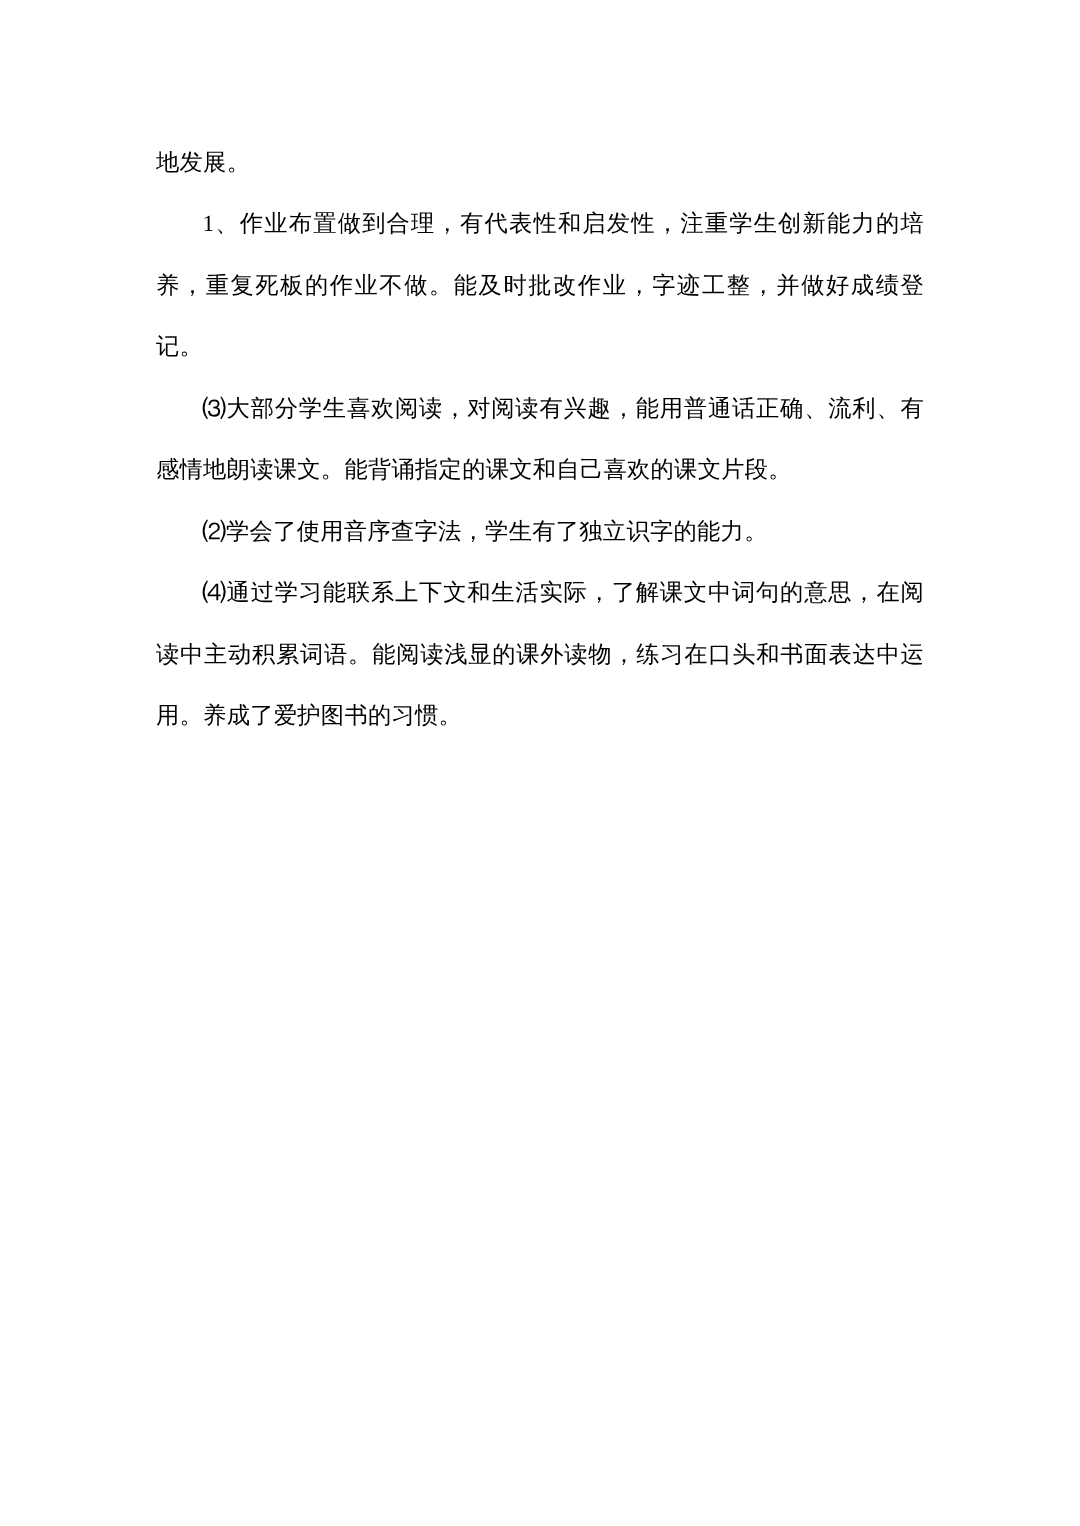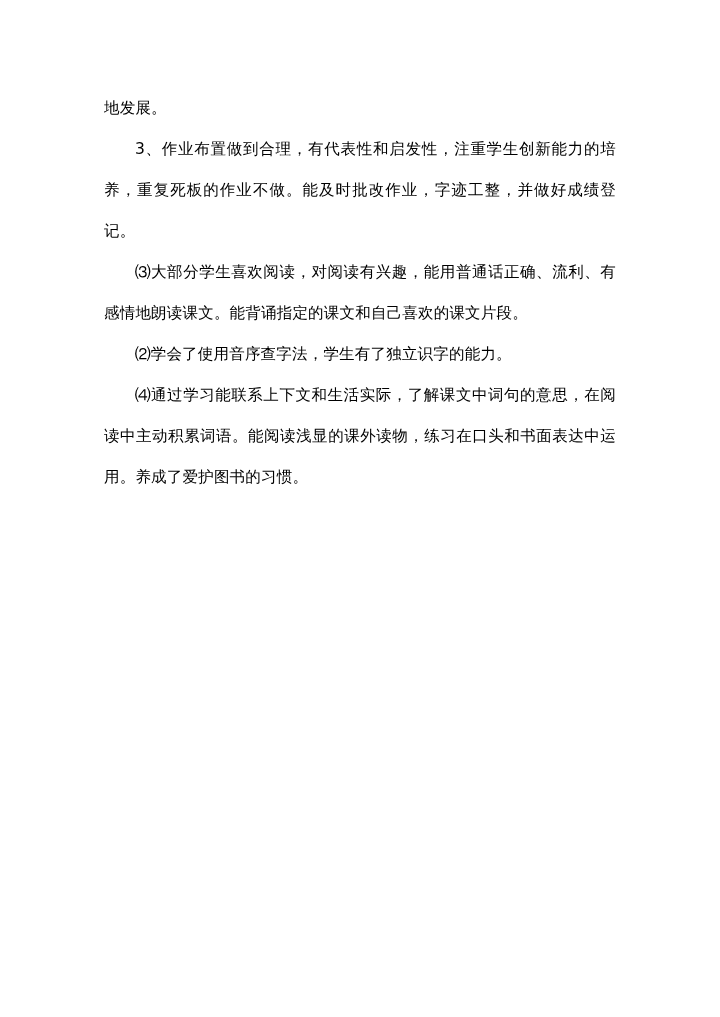--- a/index.html
+++ b/index.html
@@ -25,29 +25,30 @@
     font-size: 15.5px;
     line-height: 41px;
     text-align: justify;
     text-justify: inter-ideograph;
     letter-spacing: 0.2px;
   }
   .para {
     margin: 0;
     padding: 0;
     text-indent: 0;
+    font-family: Liberation Serif, serif;
   }
   .para.indent {
     text-indent: 2em;
   }
 </style>
 </head>
 <body>
 
 <div class="page">
   <div class="doc-body">
     <p class="para">地发展。</p>
-    <p class="para indent">3、作业布置做到合理，有代表性和启发性，注重学生创新能力的培养，重复死板的作业不做。能及时批改作业，字迹工整，并做好成绩登记。</p>
+    <p class="para indent">1、作业布置做到合理，有代表性和启发性，注重学生创新能力的培养，重复死板的作业不做。能及时批改作业，字迹工整，并做好成绩登记。</p>
     <p class="para indent">⑶大部分学生喜欢阅读，对阅读有兴趣，能用普通话正确、流利、有感情地朗读课文。能背诵指定的课文和自己喜欢的课文片段。</p>
     <p class="para indent">⑵学会了使用音序查字法，学生有了独立识字的能力。</p>
     <p class="para indent">⑷通过学习能联系上下文和生活实际，了解课文中词句的意思，在阅读中主动积累词语。能阅读浅显的课外读物，练习在口头和书面表达中运用。养成了爱护图书的习惯。</p>
   </div>
 </div>
 
 </body></html>

